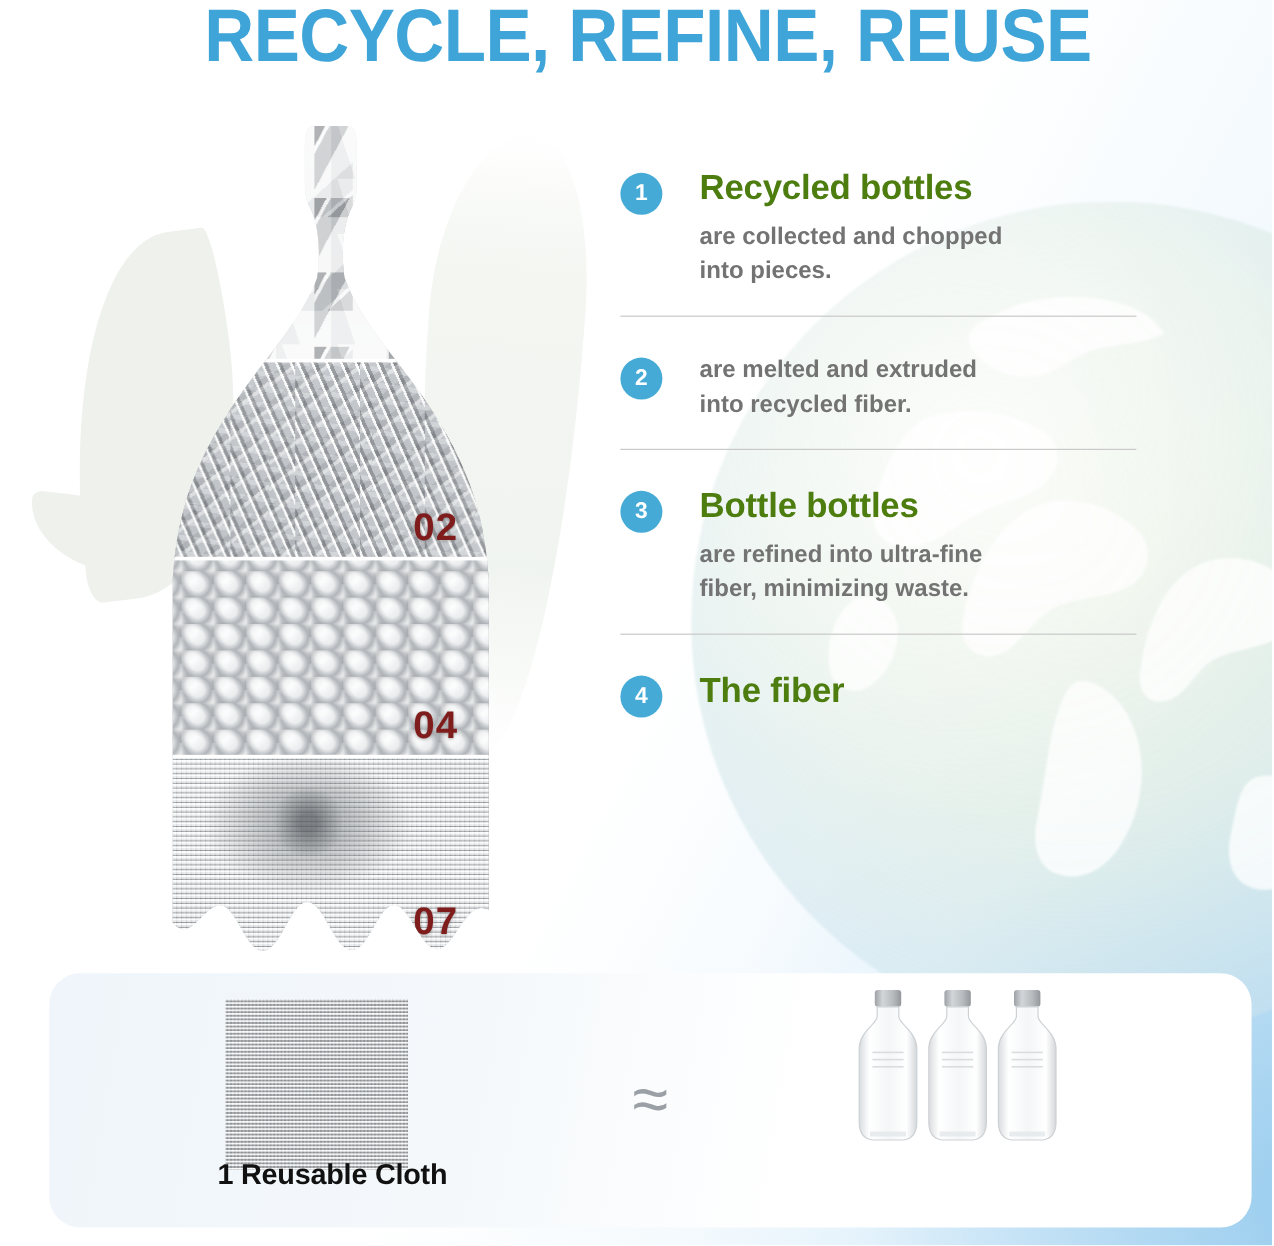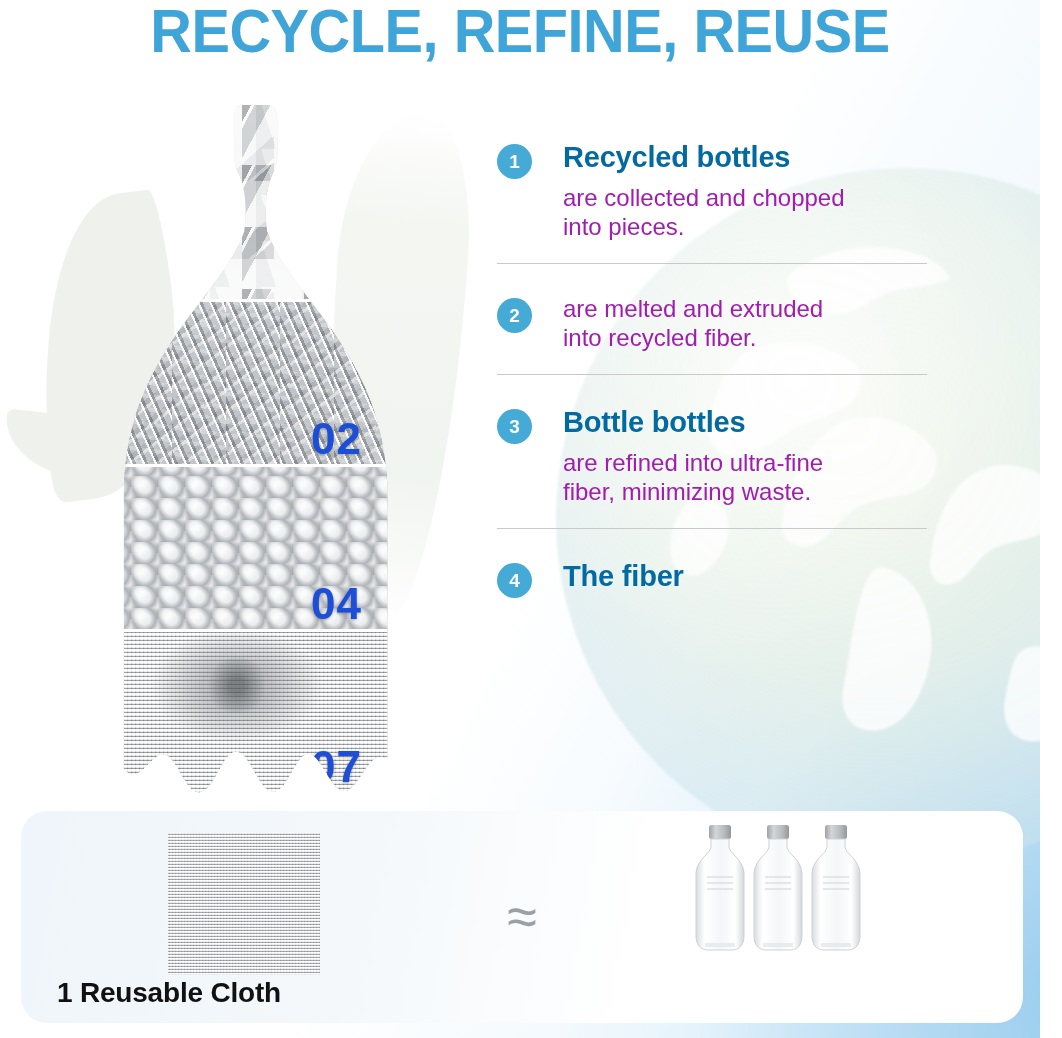--- a/index.html
+++ b/index.html
@@ -11,20 +11,21 @@
   body {
     font-family: "Liberation Sans", sans-serif;
   }
 
   #page {
     position: relative;
     width: 1040px;
     height: 1038px;
     overflow: hidden;
     background: #ffffff;
+    margin-left: 20px;
   }
 
   
   .bg-layer {
     position: absolute;
     inset: 0;
     pointer-events: none;
   }
   .bg-blue-right {
     background:
@@ -105,24 +106,24 @@
   .seg {
     position: absolute;
     left: 0;
     width: 100%;
     overflow: hidden;
   }
   .seg-num {
     position: absolute;
     right: 26px;
     bottom: 4px;
-    color: #1d4ed8;
-    font-family: "Liberation Sans", sans-serif;
-    font-weight: 700;
-    font-size: 44px;
+    color: #7f1d1d;
+    font-family: "Liberation Sans", sans-serif;
+    font-weight: 700;
+    font-size: 32px;
     line-height: 44px;
     letter-spacing: 1px;
     text-shadow: 0 1px 3px rgba(80,80,80,.45);
   }
   .seg-01 { top: 0px;   height: 197px; }
   .seg-02 { top: 197px; height: 165px; }
   .seg-03 { top: 362px; height: 165px; }
   .seg-04 { top: 527px; height: 163px; }
 
   
@@ -205,33 +206,33 @@
     background: #45abd6;
     color: #ffffff;
     font-family: "Liberation Sans", sans-serif;
     font-weight: 700;
     font-size: 19px;
     line-height: 35px;
     text-align: center;
   }
   .step-title {
     margin: 0 0 9px 0;
-    color: #0369a1;
+    color: #4d7c0f;
     font-family: "Liberation Sans", sans-serif;
     font-weight: 700;
     font-size: 29px;
     line-height: 34px;
     letter-spacing: -0.2px;
   }
   .step-body {
     margin: 0;
-    color: #a21caf;
-    font-family: "Liberation Sans", sans-serif;
-    font-weight: 400;
-    font-size: 24px;
+    color: #737373;
+    font-family: "Liberation Sans", sans-serif;
+    font-weight: 700;
+    font-size: 20px;
     line-height: 29px;
     white-space: pre-line;
   }
   .step-rule {
     margin: 22px 0 0 0;
     height: 1px;
     background: #c9c9c9;
     border: 0;
   }
   .step-gap { height: 30px; }
@@ -262,25 +263,26 @@
     height: 142px;
     background:
       repeating-linear-gradient(0deg, rgba(255,255,255,.9) 0 1px, rgba(124,128,132,.62) 1px 2px, rgba(238,240,242,.85) 2px 3px),
       repeating-linear-gradient(90deg, rgba(255,255,255,.85) 0 1px, rgba(130,134,138,.58) 1px 2px, rgba(240,242,244,.8) 2px 3px),
       linear-gradient(140deg, #f0f1f3 0%, #d6d8da 50%, #e8eaec 100%);
     background-size: 3px 3px, 3px 3px, 100% 100%;
   }
   .panel-label {
     position: absolute;
     left: 0; right: 0;
-    bottom: 14px;
+    bottom: 27px;
+    text-align: center;
     color: #111111;
     font-family: "Liberation Sans", sans-serif;
     font-weight: 700;
-    font-size: 28px;
+    font-size: 24px;
     line-height: 32px;
     letter-spacing: -0.2px;
   }
   .approx {
     position: absolute;
     left: 470px;
     top: 78px;
     width: 62px;
     color: #9aa0a6;
     font-family: "Liberation Sans", sans-serif;

